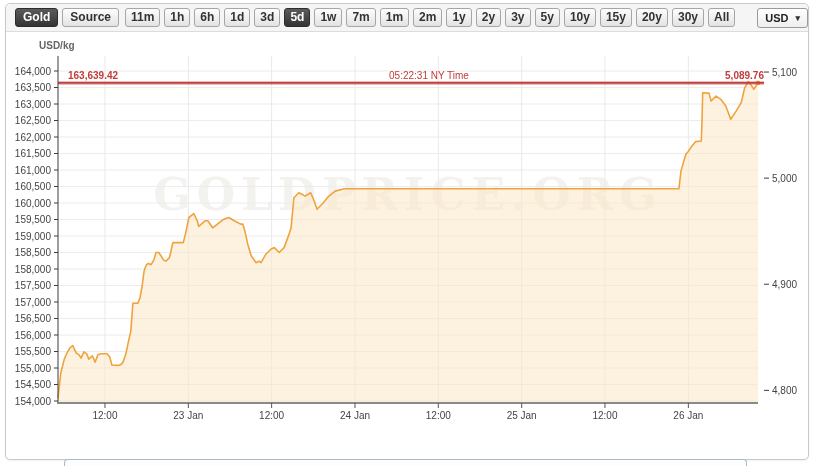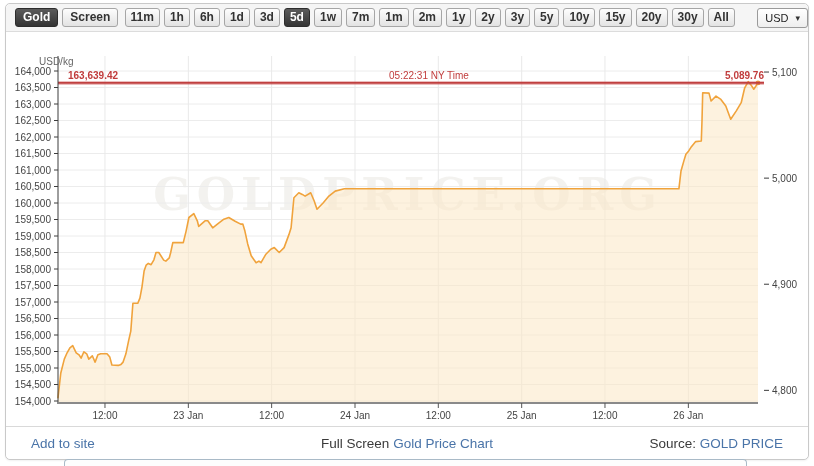--- a/index.html
+++ b/index.html
@@ -9,48 +9,48 @@
   
   .toolbar{height:27px;background:#f5f5f5;border-bottom:1px solid #dcdcdc;
            border-radius:5px 5px 0 0;display:flex;align-items:center;padding-left:9px;}
   .grp{display:flex;gap:4px;align-items:center;}
   .gap{width:8px;}
   .btn{font-weight:bold;font-size:12px;color:#333;background:linear-gradient(#fdfdfd,#e3e3e3);
        border:1px solid #a6a6a6;border-radius:3px;padding:3px 5px;line-height:11px;cursor:pointer;
        white-space:nowrap;}
   .btn.metal{padding:3px 7px;}
   .btn.sel{color:#fff;background:linear-gradient(#5b5b5b,#343434);border-color:#2d2d2d;}
-  .select{display:flex;align-items:center;gap:7px;font-weight:normal;font-size:11px;color:#222;
+  .select{display:flex;align-items:center;gap:7px;font-weight:bold;font-size:11px;color:#222;
           background:linear-gradient(#ffffff,#eeeeee);border:1px solid #9a9a9a;border-radius:3px;
           padding:3px 7px;line-height:12px;cursor:pointer;margin-left:10px;}
   .select .chev{font-size:9px;color:#333;}
   
   .chart-region{position:relative;width:802px;height:393px;background:#fff;}
-  .unit-label{position:absolute;left:33px;top:24px;font-size:10px;color:#666;}
+  .unit-label{position:absolute;left:33px;top:8px;font-size:10px;color:#666;font-weight:bold;}
   
   .footer{position:absolute;left:0;bottom:0;width:100%;height:33px;border-top:1px solid #d9d9d9;
           display:flex;align-items:center;justify-content:space-between;padding:0 25px;
           box-sizing:border-box;font-size:13.5px;color:#3a3a3a;background:#fff;
           border-radius:0 0 5px 5px;}
   .link{color:#4a74a8;text-decoration:none;cursor:pointer;}
   .center-label{position:absolute;left:0;right:0;text-align:center;pointer-events:none;}
   .center-label .lk{pointer-events:auto;}
   
   .embed-partial{position:absolute;left:64px;top:459px;width:681px;height:10px;
                  border:1px solid #a9bac7;border-bottom:none;border-radius:4px 4px 0 0;background:#fdfdfd;}
 </style>
 </head>
 <body>
 
 <div class="card">
 
   <div class="toolbar">
     <div class="grp" id="metal-group">
         <div class="btn metal sel">Gold</div>
-        <div class="btn metal">Screen</div>
+        <div class="btn metal">Source</div>
       </div>
     <div class="gap"></div>
     <div class="grp" id="range-group">
         <div class="btn">11m</div>
         <div class="btn">1h</div>
         <div class="btn">6h</div>
         <div class="btn">1d</div>
         <div class="btn">3d</div>
         <div class="btn sel">5d</div>
         <div class="btn">1w</div>
@@ -180,26 +180,15 @@
         <line x1="598.98" y1="371" x2="598.98" y2="376" stroke="#555" stroke-width="1"></line>
         <text x="598.98" y="387" text-anchor="middle" font-size="10" fill="#444" font-family="&quot;Liberation Sans&quot;,sans-serif">12:00</text>
         <line x1="682.35" y1="371" x2="682.35" y2="376" stroke="#555" stroke-width="1"></line>
         <text x="682.35" y="387" text-anchor="middle" font-size="10" fill="#444" font-family="&quot;Liberation Sans&quot;,sans-serif">26 Jan</text>
         <text x="62" y="46.91375107296095" text-anchor="start" font-size="10" font-weight="bold" fill="#c03c3c" font-family="&quot;Liberation Sans&quot;,sans-serif">163,639.42</text>
         <text x="423" y="46.91375107296095" text-anchor="middle" font-size="10" fill="#c03c3c" font-family="&quot;Liberation Sans&quot;,sans-serif">05:22:31 NY Time</text>
         <text x="758" y="46.91375107296095" text-anchor="end" font-size="10" font-weight="bold" fill="#c03c3c" font-family="&quot;Liberation Sans&quot;,sans-serif">5,089.76</text>
       </svg>
   </div>
 
-  <div class="footer">
-    <span class="link">Add to site</span>
-    <span class="center-label">
-      <span>Full Screen</span>
-      <span class="link lk">Gold Price Chart</span>
-    </span>
-    <span>
-      <span>Source:</span>
-      <span class="link">GOLD PRICE</span>
-    </span>
-  </div>
 </div>
 
 <div class="embed-partial"></div>
 
 </body></html>

